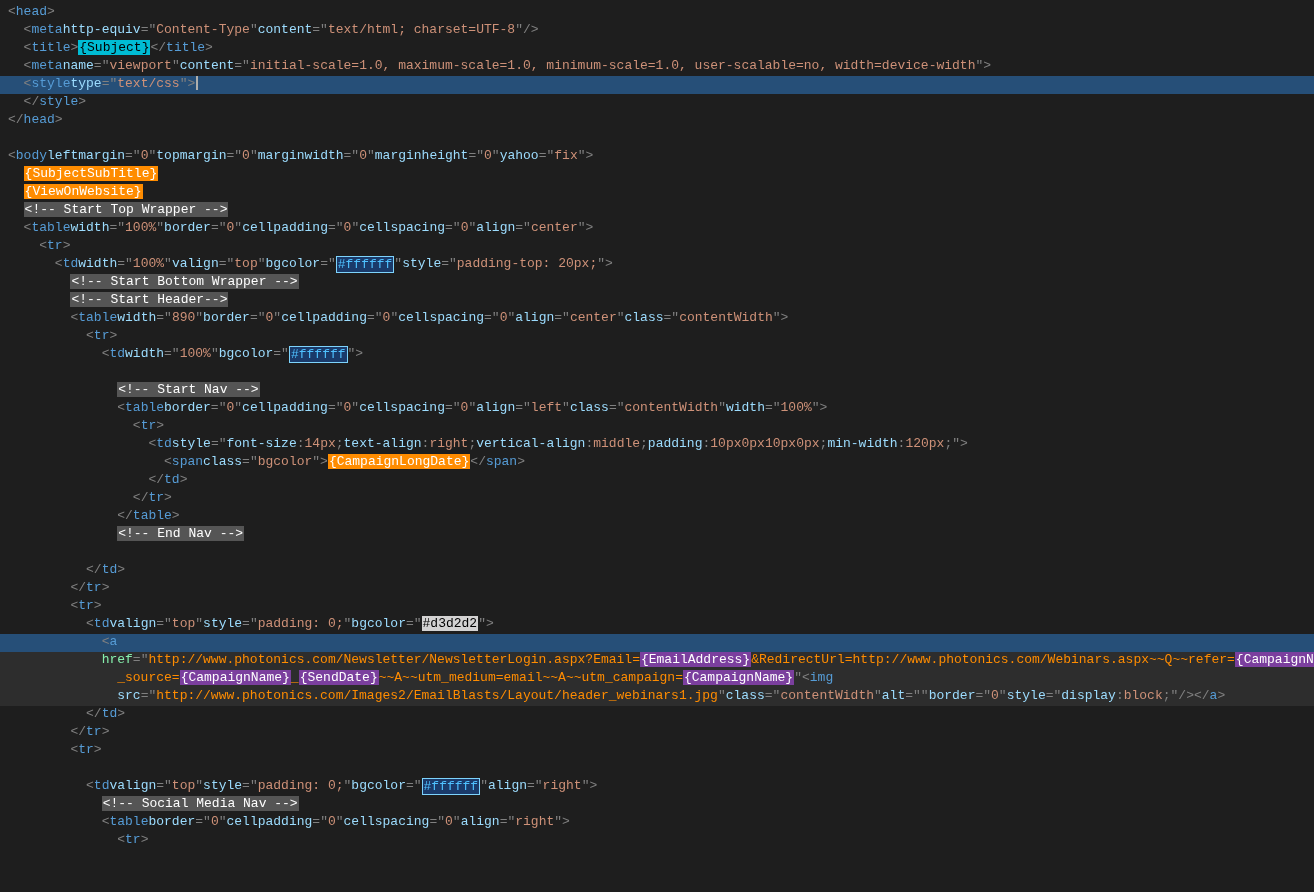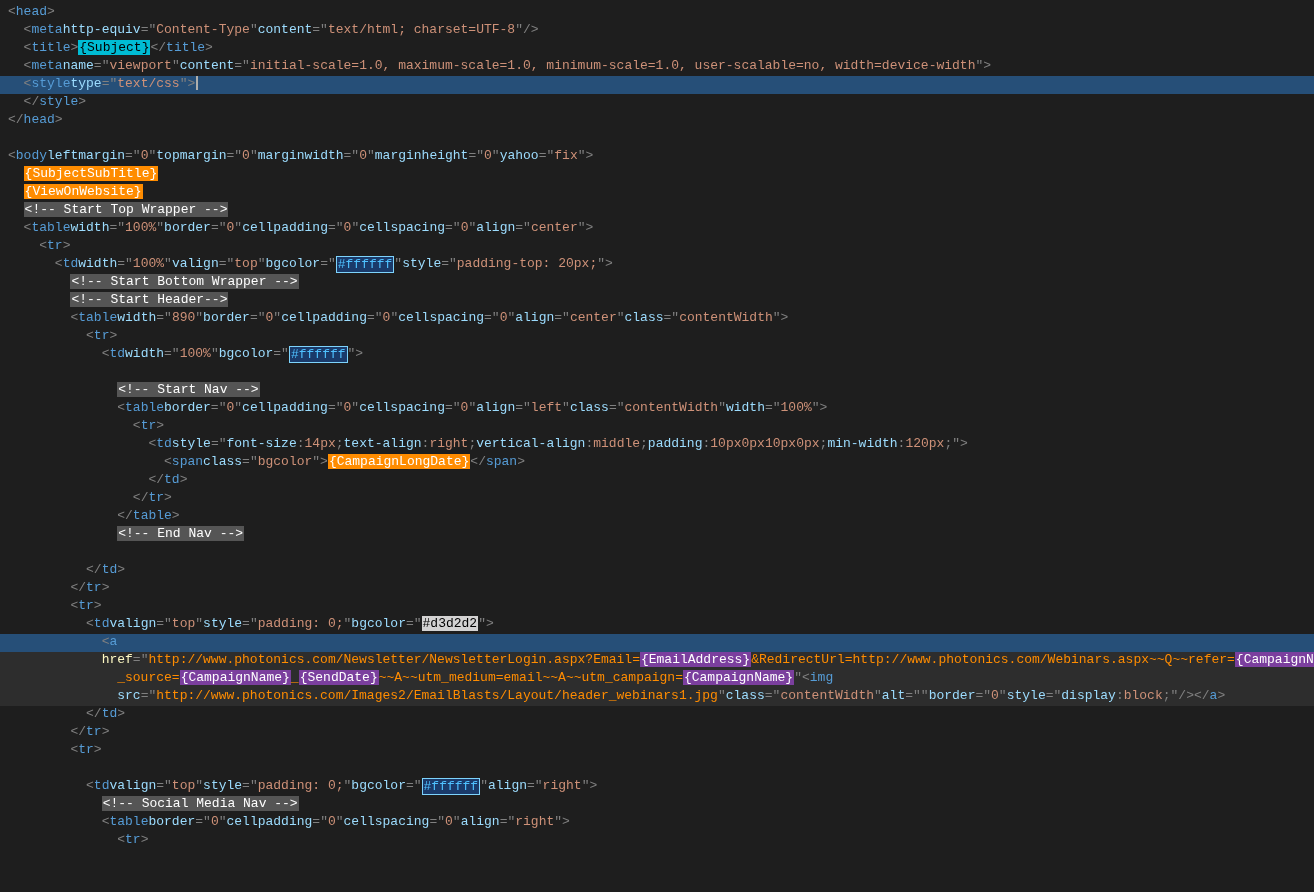--- a/index.html
+++ b/index.html
@@ -33,21 +33,21 @@
     .comment { color: #608b4e; }
     .css-prop { color: #9cdcfe; }
     .css-val { color: #ce9178; }
     .highlight-cyan { background: #00bcd4; color: #000; padding: 0 1px; }
     .highlight-orange { background: #ff8c00; color: #fff; padding: 0 1px; }
     .highlight-purple { background: #7b3f9e; color: #fff; padding: 0 1px; }
     .highlight-gray { background: #555; color: #fff; padding: 0 1px; }
     .highlight-darkblue { background: #1a3a6a; color: #4fc1ff; padding: 0 1px; border: 1px solid #7dd3fc; }
     .inline-cursor { display: inline-block; width: 2px; height: 14px; background: #aeafad; vertical-align: middle; margin-left: 1px; }
     .orange-link { color: #ff8c00; }
-    .attr-orange { color: #fef9c3; }
+    .attr-orange { color: #86efac; }
   </style>
 </head>
 <body>
 
 <div class="code-container">
 
   <div class="line">
     <span class="punct">&lt;</span><span class="tag">head</span><span class="punct">&gt;</span>
   </div>
 

